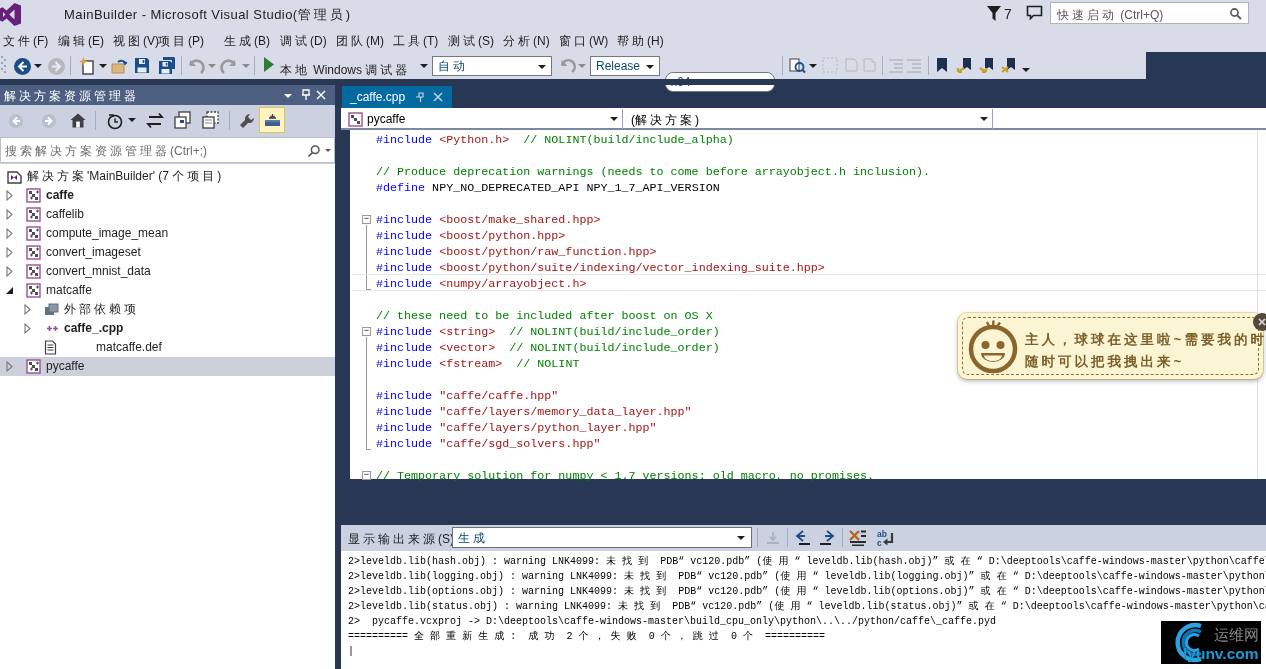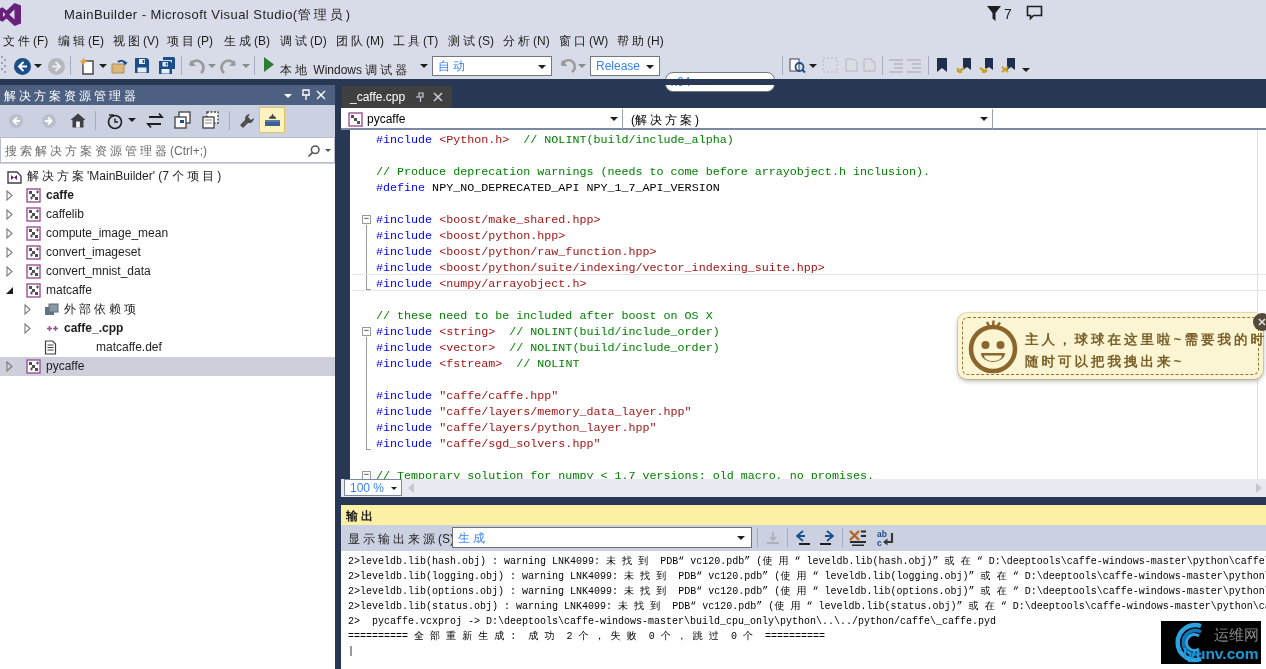--- a/index.html
+++ b/index.html
@@ -2,37 +2,37 @@
 <html><head>
 <meta charset="utf-8">
 <style>
 * { margin:0; padding:0; box-sizing:border-box; }
 html,body { width:1266px; height:669px; overflow:hidden; }
 body { font-family:"Liberation Sans", sans-serif; position:relative; background:#283754; }
 .abs { position:absolute; }
 #titlebar { left:0; top:0; width:1266px; height:27px; background:#D8DBE8; }
 #menubar  { left:0; top:27px; width:1266px; height:25px; background:#D8DBE8; font-size:12px; color:#1E1E1E; }
 #menubar > span { position:absolute; top:6px; }
-#toolbar  { left:0; top:52px; width:1266px; height:27px; background:#D8DBE8; }
+#toolbar  { left:0; top:52px; width:1146px; height:27px; background:#D8DBE8; }
 #topborder { left:0; top:79px; width:1266px; height:6px; background:#283754; }
-.combo { position:absolute; background:#fff; border:1px solid #75787f; font-size:12px; color:#3b82f6; }
+.combo { position:absolute; background:#fff; border:1px solid #75787f; font-size:12px; color:#0c4a6e; }
 .combo .ctext { position:absolute; left:5px; top:50%; transform:translateY(-50%); white-space:nowrap; }
 .carr { position:absolute; width:0; height:0; border:4px solid transparent; border-top:4px solid #1e1e1e; border-bottom:none; }
 .tsep { position:absolute; width:1px; background:#a6adc0; top:4px; height:19px; }
 .tsep2 { position:absolute; width:1px; background:#a6adc0; }
 #sepanel { left:0; top:85px; width:335px; height:584px; background:#fff; }
 #sehdr { left:0; top:0; width:335px; height:20px; background:#4D6082; color:#fff; font-size:12px; }
 #setools { left:0; top:20px; width:335px; height:31px; background:#CBD1E1; }
 #sesearch { left:0; top:51px; width:335px; height:28px; background:#CBD1E1; }
 #sesearchbox { left:0px; top:1px; width:335px; height:26px; background:#fff; border:1px solid #b9bfcc; }
 #setree { left:0; top:79px; width:335px; height:505px; background:#fff; font-size:12px; color:#1e1e1e; }
 .trow { position:absolute; height:19px; line-height:19px; white-space:nowrap; }
 .pico { position:absolute; width:16px; height:15px; }
 #editor { left:341px; top:85px; width:925px; height:584px; }
-#tab { left:1px; top:1px; width:110px; height:22px; background:#404040; color:#fff; font-size:12px; }
+#tab { left:1px; top:1px; width:110px; height:22px; background:#0369a1; color:#fff; font-size:12px; }
 #navbar { left:0; top:23px; width:925px; height:22px; background:#fff; border-bottom:2px solid #7a8aa5; font-size:12px; }
 #codemargin { left:0; top:45px; width:9px; height:349px; background:#283754; }
 #code { left:0; top:45px; width:925px; height:349px; background:#fff; font-family:"Liberation Mono",monospace; font-size:11.7px; line-height:16px; white-space:pre; color:#000; }
 #zoombar { left:0; top:394px; width:925px; height:18px; background:#E9EAF1; }
 #outpanel { left:0; top:420px; width:925px; height:164px; }
 #outhdr { left:0; top:0; width:925px; height:20px; background:#FBF0A4; color:#1e1e1e; font-size:12px; }
 #outtools { left:0; top:20px; width:925px; height:26px; background:#CBD1E1; font-size:12px; color:#1e1e1e; }
 #outtext { left:0; top:46px; width:925px; height:118px; background:#fff; font-family:"Liberation Mono",monospace; font-size:10px; line-height:15px; white-space:pre; color:#000; overflow:hidden; }
 .cj { letter-spacing:6.05px; }
 .cw { letter-spacing:3px; }
@@ -54,26 +54,33 @@
     <path fill="#68217A" d="M14.5,0 L21,2.5 V20.5 L14.5,23 L6.5,15.5 L2.5,18.7 L0,17.5 V5.5 L2.5,4.3 L6.5,7.5 Z M3,9 V14 L5.5,11.5 Z M14.5,6.5 L9.3,11.5 L14.5,16.5 Z"></path>
   </svg>
   <span class="abs" style="left:64px;top:6px;font-size:13px;letter-spacing:0.45px;color:#1e1e1e;">MainBuilder - Microsoft Visual Studio(<span class="cw">管理员</span>)</span>
   <svg class="abs" style="left:986px;top:5px" width="30" height="17" viewBox="0 0 30 17">
       <path d="M1,1 h14 l-5.5,7 v8 l-3,-2.5 v-5.5 z" fill="#1e1e1e"></path>
       <text x="18" y="14" font-size="14" fill="#1e1e1e">7</text>
     </svg>
   <svg class="abs" style="left:1026px;top:5px" width="17" height="16" viewBox="0 0 17 16">
       <path fill="none" stroke="#1e1e1e" stroke-width="1.6" d="M1.5,1.5 h14 v9 h-8 l-3,3 v-3 h-3 z"></path>
     </svg>
+  <div class="abs" style="left:1050px;top:2px;width:199px;height:22px;background:#fff;border:1px solid #b0b4c0;">
+    <span class="abs" style="left:6px;top:4px;font-size:12px;color:#555;"><span class="cw">快速启动</span> (Ctrl+Q)</span>
+    <svg class="abs" style="right:5px;top:4px" width="14" height="14" viewBox="0 0 14 14">
+        <circle cx="5.5" cy="5.5" r="3.6" fill="none" stroke="#555" stroke-width="1.6"></circle>
+        <line x1="8.3" y1="8.3" x2="12" y2="12" stroke="#555" stroke-width="1.8"></line>
+      </svg>
+  </div>
 </div>
 <div id="menubar" class="abs">
   <span style="left:3px"><span class="cw">文件</span>(F)</span>
     <span style="left:58px"><span class="cw">编辑</span>(E)</span>
     <span style="left:113px"><span class="cw">视图</span>(V)</span>
-    <span style="left:167px"><span class="cw">项目</span>(P)</span>
+    <span style="left:158px"><span class="cw">项目</span>(P)</span>
     <span style="left:224px"><span class="cw"><span class="cw">生成</span></span>(B)</span>
     <span style="left:280px"><span class="cw">调试</span>(D)</span>
     <span style="left:336px"><span class="cw">团队</span>(M)</span>
     <span style="left:393px"><span class="cw">工具</span>(T)</span>
     <span style="left:448px"><span class="cw">测试</span>(S)</span>
     <span style="left:503px"><span class="cw">分析</span>(N)</span>
     <span style="left:559px"><span class="cw">窗口</span>(W)</span>
     <span style="left:617px"><span class="cw">帮助</span>(H)</span>
 </div>
 <div id="toolbar" class="abs" style="font-size:12px;color:#1e1e1e;">
@@ -373,36 +380,21 @@
     <div class="carr" style="left:269px;top:9px"></div>
     <div class="tsep2" style="left:281px;top:1px;height:20px;background:#9aa2b5"></div>
     <span class="abs" style="left:290px;top:4px">(<span class="cw">解决方案</span>)</span>
     <div class="carr" style="left:639px;top:9px"></div>
     <div class="tsep2" style="left:651px;top:1px;height:20px;background:#9aa2b5"></div>
   </div>
   <div id="code" class="abs"><div style="position:absolute;left:35px;top:2px;height:16px"><span class="kw">#include</span> <span class="str">&lt;Python.h&gt;</span>  <span class="com">// NOLINT(build/include_alpha)</span></div><div style="position:absolute;left:35px;top:18px;height:16px"></div><div style="position:absolute;left:35px;top:34px;height:16px"><span class="com">// Produce deprecation warnings (needs to come before arrayobject.h inclusion).</span></div><div style="position:absolute;left:35px;top:50px;height:16px"><span class="kw">#define</span> NPY_NO_DEPRECATED_API NPY_1_7_API_VERSION</div><div style="position:absolute;left:35px;top:66px;height:16px"></div><div style="position:absolute;left:35px;top:82px;height:16px"><span class="kw">#include</span> <span class="str">&lt;boost/make_shared.hpp&gt;</span></div><div style="position:absolute;left:35px;top:98px;height:16px"><span class="kw">#include</span> <span class="str">&lt;boost/python.hpp&gt;</span></div><div style="position:absolute;left:35px;top:114px;height:16px"><span class="kw">#include</span> <span class="str">&lt;boost/python/raw_function.hpp&gt;</span></div><div style="position:absolute;left:35px;top:130px;height:16px"><span class="kw">#include</span> <span class="str">&lt;boost/python/suite/indexing/vector_indexing_suite.hpp&gt;</span></div><div style="position:absolute;left:35px;top:146px;height:16px"><span class="kw">#include</span> <span class="str">&lt;numpy/arrayobject.h&gt;</span></div><div style="position:absolute;left:35px;top:162px;height:16px"></div><div style="position:absolute;left:35px;top:178px;height:16px"><span class="com">// these need to be included after boost on OS X</span></div><div style="position:absolute;left:35px;top:194px;height:16px"><span class="kw">#include</span> <span class="str">&lt;string&gt;</span>  <span class="com">// NOLINT(build/include_order)</span></div><div style="position:absolute;left:35px;top:210px;height:16px"><span class="kw">#include</span> <span class="str">&lt;vector&gt;</span>  <span class="com">// NOLINT(build/include_order)</span></div><div style="position:absolute;left:35px;top:226px;height:16px"><span class="kw">#include</span> <span class="str">&lt;fstream&gt;</span>  <span class="com">// NOLINT</span></div><div style="position:absolute;left:35px;top:242px;height:16px"></div><div style="position:absolute;left:35px;top:258px;height:16px"><span class="kw">#include</span> <span class="str">"caffe/caffe.hpp"</span></div><div style="position:absolute;left:35px;top:274px;height:16px"><span class="kw">#include</span> <span class="str">"caffe/layers/memory_data_layer.hpp"</span></div><div style="position:absolute;left:35px;top:290px;height:16px"><span class="kw">#include</span> <span class="str">"caffe/layers/python_layer.hpp"</span></div><div style="position:absolute;left:35px;top:306px;height:16px"><span class="kw">#include</span> <span class="str">"caffe/sgd_solvers.hpp"</span></div><div style="position:absolute;left:35px;top:322px;height:16px"></div><div style="position:absolute;left:35px;top:338px;height:16px"><span class="com">// Temporary solution for numpy &lt; 1.7 versions: old macro, no promises.</span></div><div class="fold" style="top:85px">−</div><div class="fline" style="top:95px;height:64px"></div><div class="ftick" style="top:159px"></div><div class="fold" style="top:197px">−</div><div class="fline" style="top:207px;height:112px"></div><div class="ftick" style="top:319px"></div><div class="fold" style="top:341px">−</div></div>
   <div class="abs" style="left:11px;top:189px;width:914px;height:17px;border-top:1px solid #E4E6EA;border-bottom:1px solid #E4E6EA;"></div>
   <div class="abs" style="left:916px;top:45px;width:1px;height:349px;background:#DADEE8;"></div>
   <div id="codemargin" class="abs"></div>
-  <div id="zoombar" class="abs">
-    <div class="combo" style="left:3px;top:0px;width:58px;height:17px;border-color:#7a8aa5">
-        <span class="ctext">100 %</span>
-        <div class="carr" style="right:4px;top:7px;border-width:3.5px"></div>
-      </div>
-    <svg class="abs" style="left:66px;top:4px" width="8" height="10" viewBox="0 0 8 10">
-        <path d="M7,0 L1,5 L7,10 z" fill="#c2c6ce"></path>
-      </svg>
-    <svg class="abs" style="right:3px;top:4px" width="8" height="10" viewBox="0 0 8 10">
-        <path d="M1,0 L7,5 L1,10 z" fill="#c2c6ce"></path>
-      </svg>
-  </div>
   <div id="outpanel" class="abs">
-    <div id="outhdr" class="abs">
-        <span class="abs" style="left:5px;top:3px;font-weight:bold;"><span class="cw">输出</span></span>
-      </div>
     <div id="outtools" class="abs">
       <span class="abs" style="left:7px;top:6px"><span class="cw">显示输出来源</span>(S):</span>
       <div class="combo" style="left:111px;top:2px;width:300px;height:21px;border-color:#707070">
           <span class="ctext"><span class="cw">生成</span></span>
           <div class="carr" style="right:6px;top:8px"></div>
         </div>
       <div class="tsep2" style="left:416px;top:3px;height:19px"></div>
       <svg class="abs gray" style="left:424px;top:5px" width="16" height="16" viewBox="0 0 16 16">
           <path d="M8,2 v8 M5,7 l3,3 3,-3" stroke="#8a8a8a" stroke-width="1.8" fill="none"></path>
           <path d="M2,12 h12 v2 h-12 z" fill="#8a8a8a"></path>

